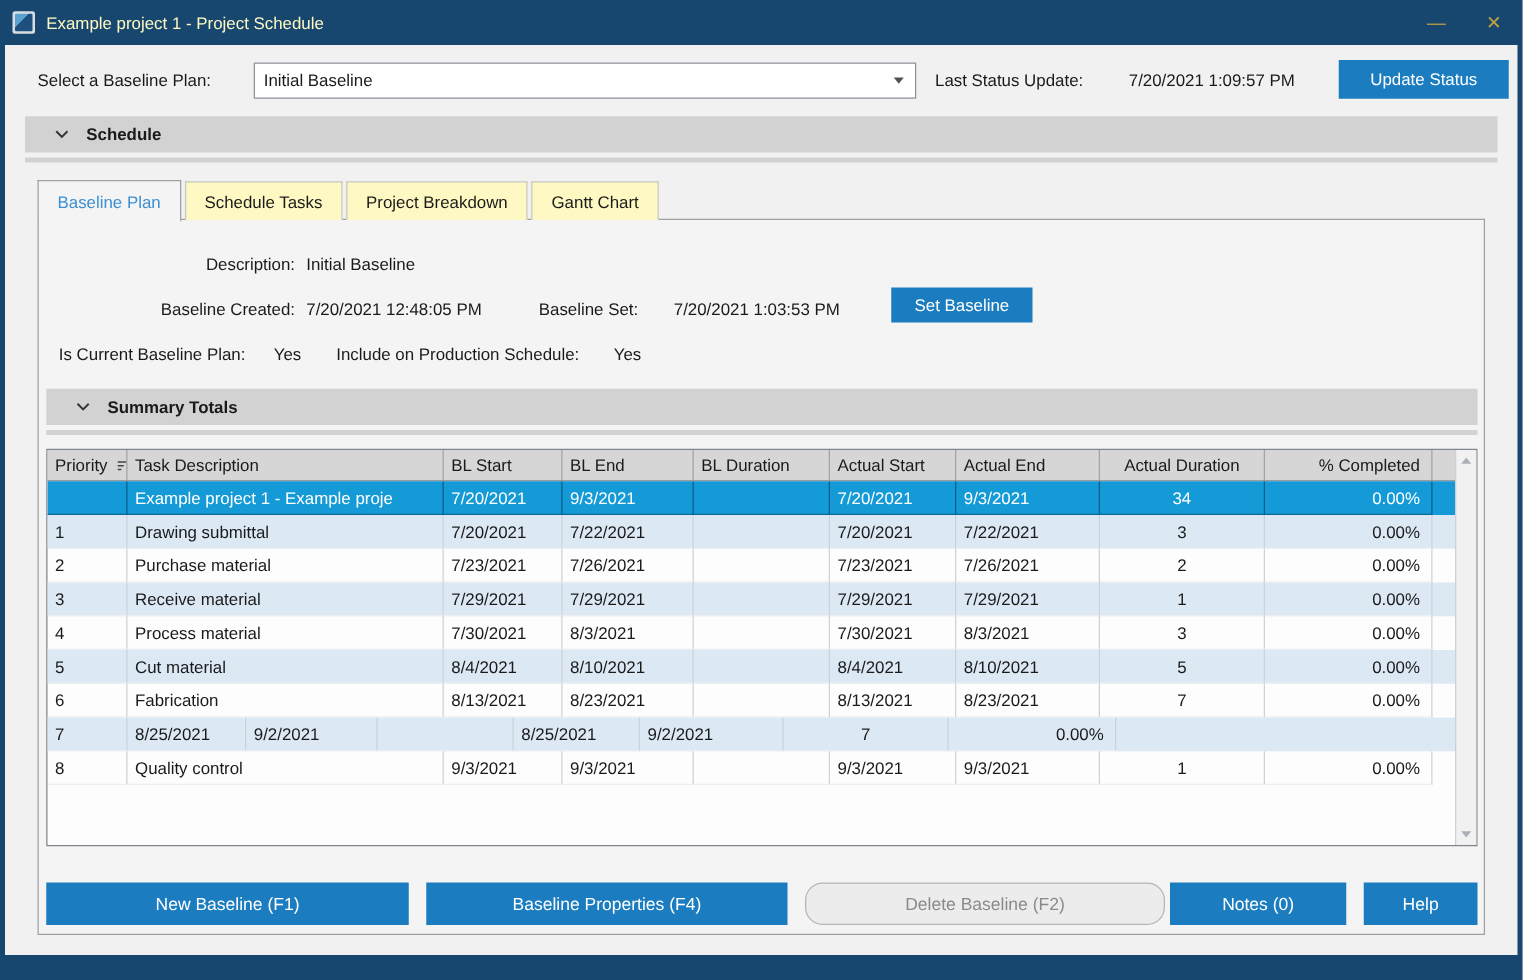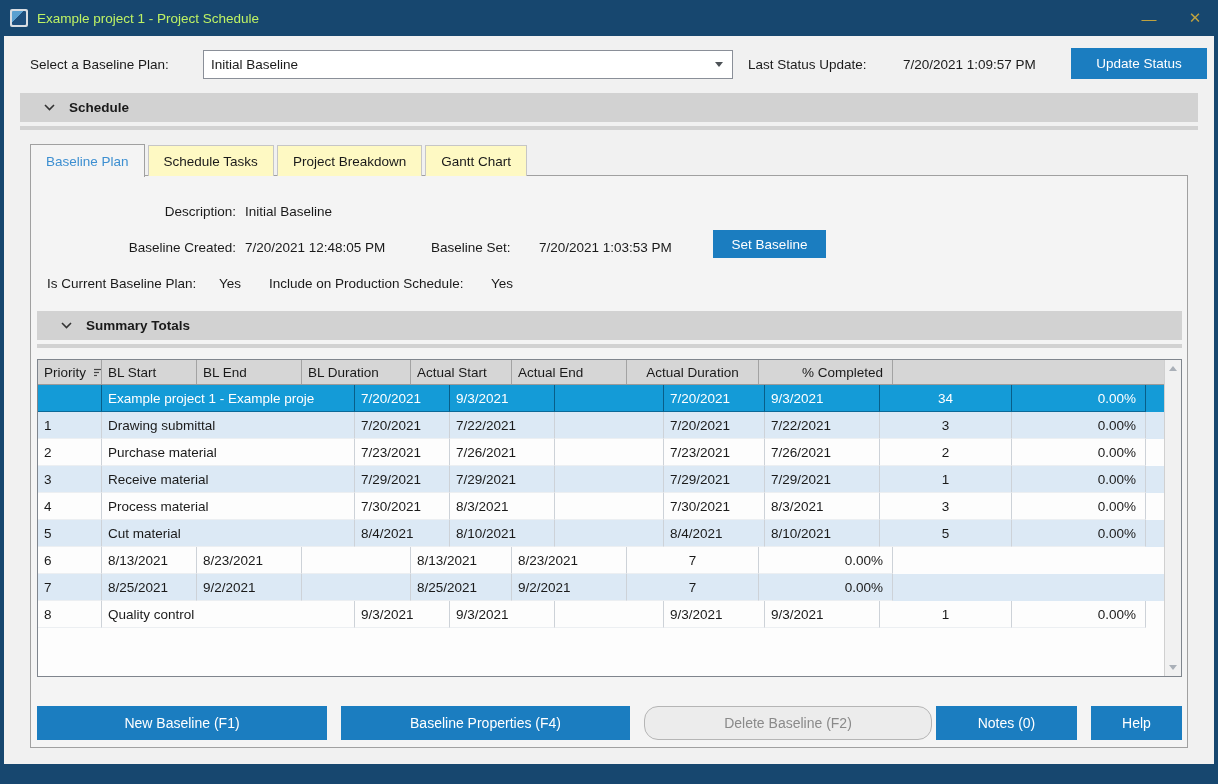--- a/index.html
+++ b/index.html
@@ -9,21 +9,21 @@
     font-size:13px; color:#1a1a1a;
     background:#f1f1f1; position:relative; overflow:hidden;
   }
   
   .titlebar { position:absolute; left:0; top:0; width:1218px; height:36px;
     background:var(--titlebar); display:flex; align-items:center; }
   .app-icon { width:18px; height:18px; margin-left:10px; background:#d9dde2;
     border-radius:2px; position:relative; flex:0 0 auto; }
   .app-icon::after { content:""; position:absolute; left:2px; top:2px; right:2px; bottom:2px;
     background:linear-gradient(135deg,#5aa0d0 0 40%,#1e4f7d 40% 100%); border-radius:1px; }
-  .win-title { color:#bef264; font-size:13.5px; margin-left:9px; }
+  .win-title { color:#fef9c3; font-size:13.5px; margin-left:9px; }
   .win-controls { margin-left:auto; display:flex; height:100%; }
   .win-btn { width:46px; height:100%; display:flex; align-items:center; justify-content:center;
     color:var(--control_gold); font-size:15px; cursor:default; }
   .frame-left, .frame-right { position:absolute; top:36px; width:4px; height:728px; background:var(--frame); }
   .frame-left{ left:0; } .frame-right{ left:1214px; }
   .frame-bottom { position:absolute; left:0; top:764px; width:1218px; height:20px; background:var(--frame); }
 
   
   .lbl { position:absolute; font-size:13.5px; white-space:nowrap; }
   .combo { position:absolute; left:203px; top:50px; width:530px; height:29px;
@@ -163,20 +163,23 @@
           <div class="hcell c0">
             <span>Priority</span>
             <span class="sort-ic"><svg width="12" height="9" viewBox="0 0 12 9">
                 <line x1="0" y1="1.5" x2="7" y2="1.5" stroke="#444" stroke-width="1.2"></line>
                 <line x1="0" y1="4.5" x2="5" y2="4.5" stroke="#444" stroke-width="1.2"></line>
                 <line x1="0" y1="7.5" x2="3" y2="7.5" stroke="#444" stroke-width="1.2"></line>
                 <line x1="10" y1="1" x2="10" y2="8" stroke="#444" stroke-width="1.2"></line>
                 <polyline points="8,3 10,0.5 12,3" fill="none" stroke="#444" stroke-width="1.2"></polyline>
               </svg></span>
           </div>
+          <div class="hcell c1">
+            <span>Task Description</span>
+          </div>
           <div class="hcell c2">
             <span>BL Start</span>
           </div>
           <div class="hcell c3">
             <span>BL End</span>
           </div>
           <div class="hcell c4">
             <span>BL Duration</span>
           </div>
           <div class="hcell c5">
@@ -254,20 +257,21 @@
             <div class="tcell c2">8/4/2021</div>
             <div class="tcell c3">8/10/2021</div>
             <div class="tcell c4"></div>
             <div class="tcell c5">8/4/2021</div>
             <div class="tcell c6">8/10/2021</div>
             <div class="tcell c7">5</div>
             <div class="tcell c8">0.00%</div>
           </div>
           <div class="trow">
             <div class="tcell c0">6</div>
+            <div class="tcell c1">Fabrication</div>
             <div class="tcell c2">8/13/2021</div>
             <div class="tcell c3">8/23/2021</div>
             <div class="tcell c4"></div>
             <div class="tcell c5">8/13/2021</div>
             <div class="tcell c6">8/23/2021</div>
             <div class="tcell c7">7</div>
             <div class="tcell c8">0.00%</div>
           </div>
           <div class="trow alt">
             <div class="tcell c0">7</div>

